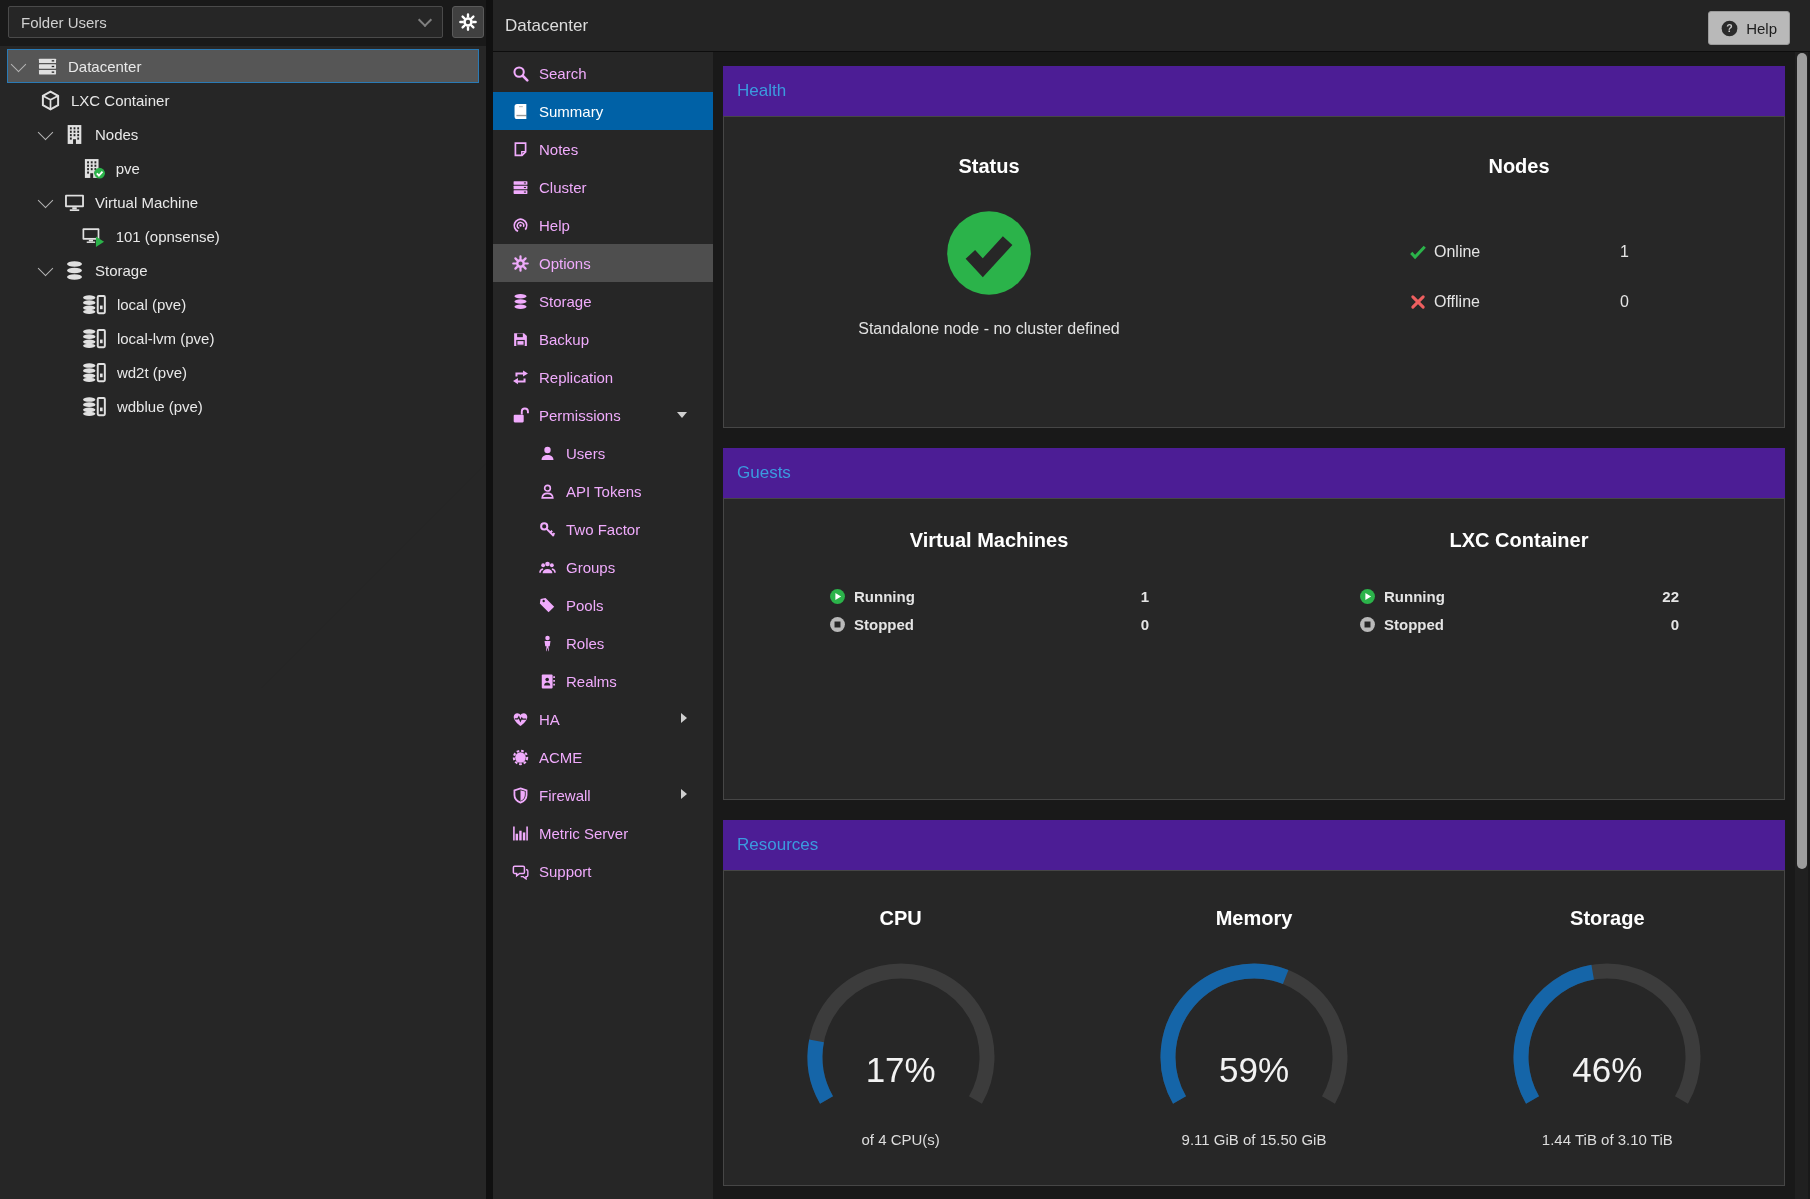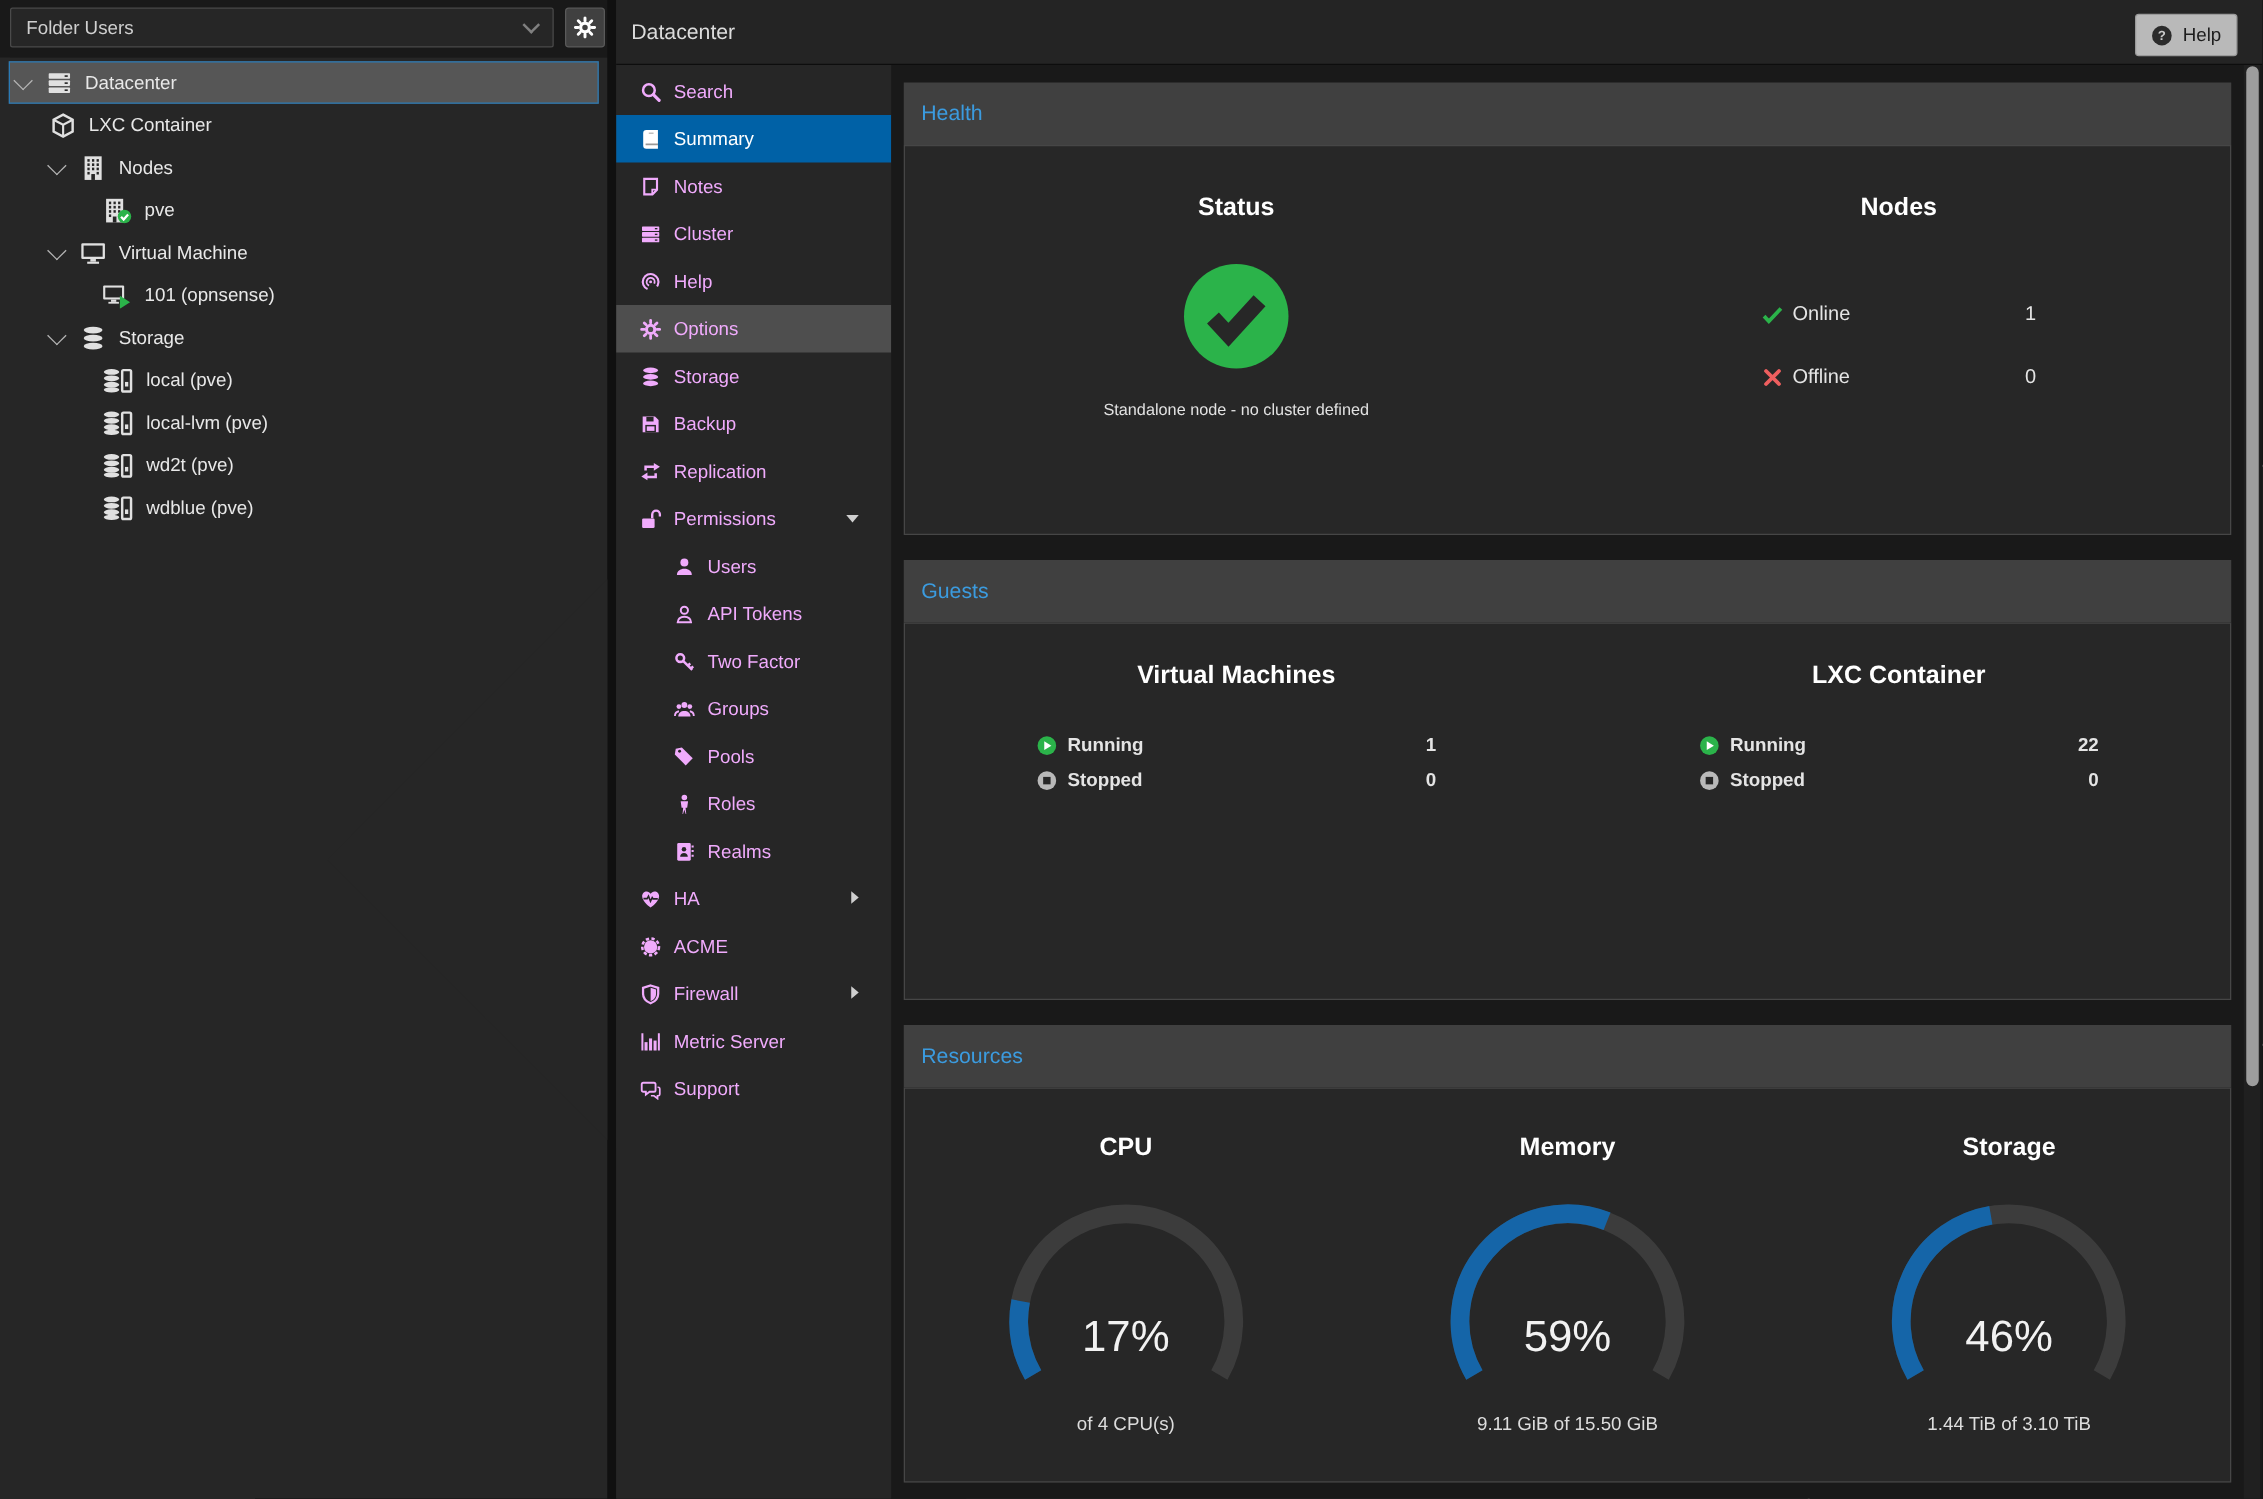--- a/index.html
+++ b/index.html
@@ -59,38 +59,38 @@
   .expand-down{position:absolute;right:26px;top:16px;width:0;height:0;
                border-left:5.5px solid transparent;border-right:5.5px solid transparent;
                border-top:6.5px solid #cfcfcf;}
   .expand-right{position:absolute;right:26px;top:13px;width:0;height:0;
                 border-top:5.5px solid transparent;border-bottom:5.5px solid transparent;
                 border-left:6.5px solid #cfcfcf;}
 
   
   .content{position:absolute;left:220px;top:52px;right:0;bottom:0;background:#191919;}
   .panel{position:absolute;left:10px;width:1062px;box-sizing:border-box;}
-  .panel-header{height:50px;background:#404040;display:flex;align-items:center;
+  .panel-header{height:50px;background:#4c1d95;display:flex;align-items:center;
                 padding-left:14px;font-size:17px;color:#3b9bdf;box-sizing:border-box;}
   .panel-body{background:#272727;border:1px solid #464646;box-sizing:border-box;position:relative;}
   #panel-health{top:14px;height:362px;}
   #panel-health .panel-body{height:312px;}
   #panel-guests{top:396px;height:352px;}
   #panel-guests .panel-body{height:302px;}
   #panel-resources{top:768px;height:366px;}
   #panel-resources .panel-body{height:316px;}
 
   .cols{display:flex;height:100%;}
   .col{flex:1;display:flex;flex-direction:column;align-items:center;}
   .col-heading{font-size:20px;font-weight:bold;color:#ffffff;text-align:right;}
 
   
   .health-col{padding-top:38px;}
   .status-icon{margin-top:32px;}
-  .status-msg{margin-top:24px;font-size:13px;color:#e2e2e2;}
+  .status-msg{margin-top:24px;font-size:16px;color:#e2e2e2;}
   .nodes-table{margin-top:57px;width:220px;}
   .node-row{display:flex;align-items:center;height:34px;margin-bottom:16px;font-size:16px;}
   .node-row .ric{width:18px;height:18px;margin-right:7px;flex:none;}
   .node-row .rval{margin-left:auto;}
 
   
   .guest-col{padding-top:30px;}
   .guest-table{margin-top:30px;width:320px;font-weight:bold;}
   .guest-row{display:flex;align-items:center;height:28px;font-size:15px;}
   .guest-row .ric{width:17px;height:17px;margin-right:8px;flex:none;}

